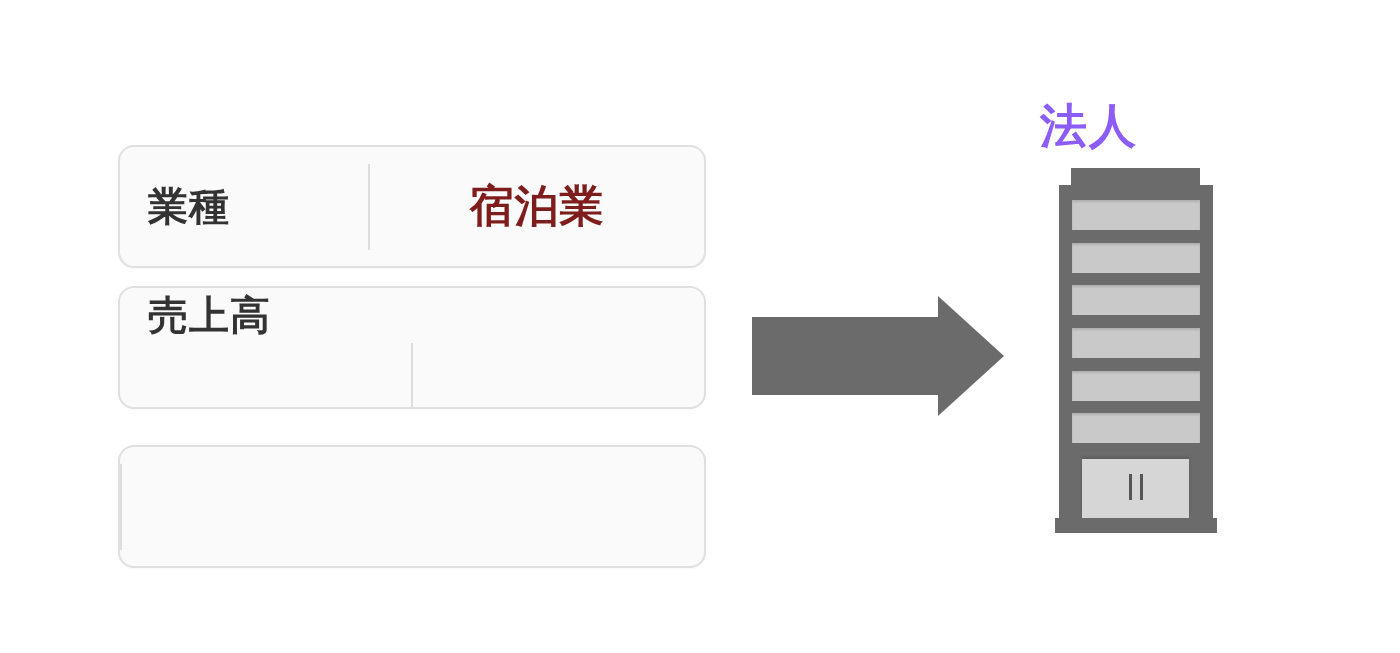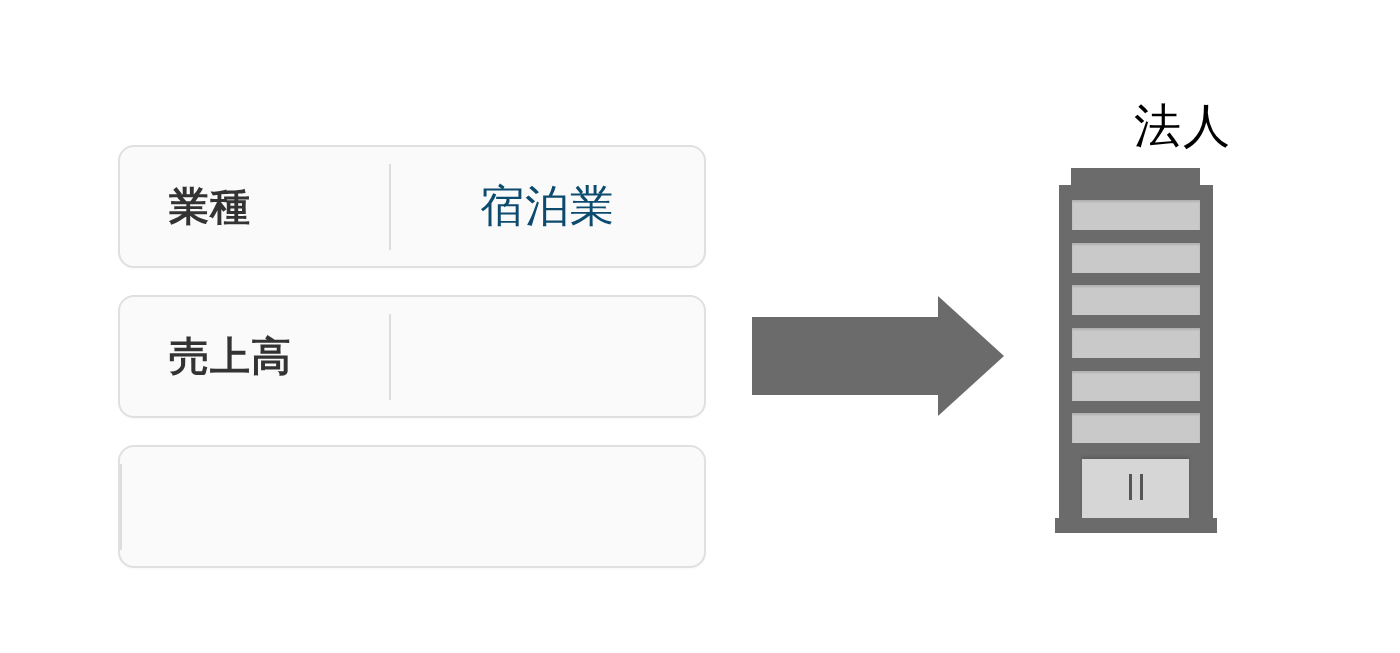--- a/index.html
+++ b/index.html
@@ -24,48 +24,47 @@
     height: 123px;
     background: #fafafa;
     border: 2px solid #e0e0e0;
     border-radius: 16px;
     box-sizing: border-box;
     display: flex;
     align-items: stretch;
     box-shadow: 0 1px 2px rgba(0,0,0,0.03);
   }
   .row-1 { top: 145px; }
-  .row-2 { top: 295px; }
+  .row-2 { top: 286px; flex-direction: column; }
   .row-3 { top: 445px; }
   .row-label {
     width: 248px;
     display: flex;
     align-items: center;
     padding-left: 28px;
     box-sizing: border-box;
     font-size: 40px;
     font-weight: 700;
     color: #333333;
     letter-spacing: 1px;
-    margin-left: 21px;
   }
   .row-divider {
     width: 2px;
     background: #dddddd;
     align-self: center;
     height: 86px;
   }
   .row-value {
     flex: 1;
     display: flex;
     align-items: center;
     justify-content: center;
     font-size: 44px;
-    font-weight: 400;
-    color: #0c4a6e;
+    font-weight: 700;
+    color: #7f1d1d;
     letter-spacing: 1px;
   }
 
   
   .arrow {
     position: absolute;
     left: 752px;
     top: 296px;
     width: 252px;
     height: 120px;
@@ -95,24 +94,24 @@
     left: 1040px;
     top: 95px;
     width: 192px;
     height: 440px;
   }
   .corp-label {
     position: absolute;
     left: 0;
     top: 0;
     width: 100%;
-    text-align: right;
+    text-align: left;
     font-size: 47px;
-    font-weight: 400;
-    color: #000000;
+    font-weight: 700;
+    color: #8b5cf6;
     letter-spacing: 2px;
   }
   .building { position: absolute; left: 0; top: 0; width: 100%; height: 100%; }
   .building-roof {
     position: absolute;
     left: 31px;
     top: 73px;
     width: 129px;
     height: 20px;
     background: #6b6b6b;

